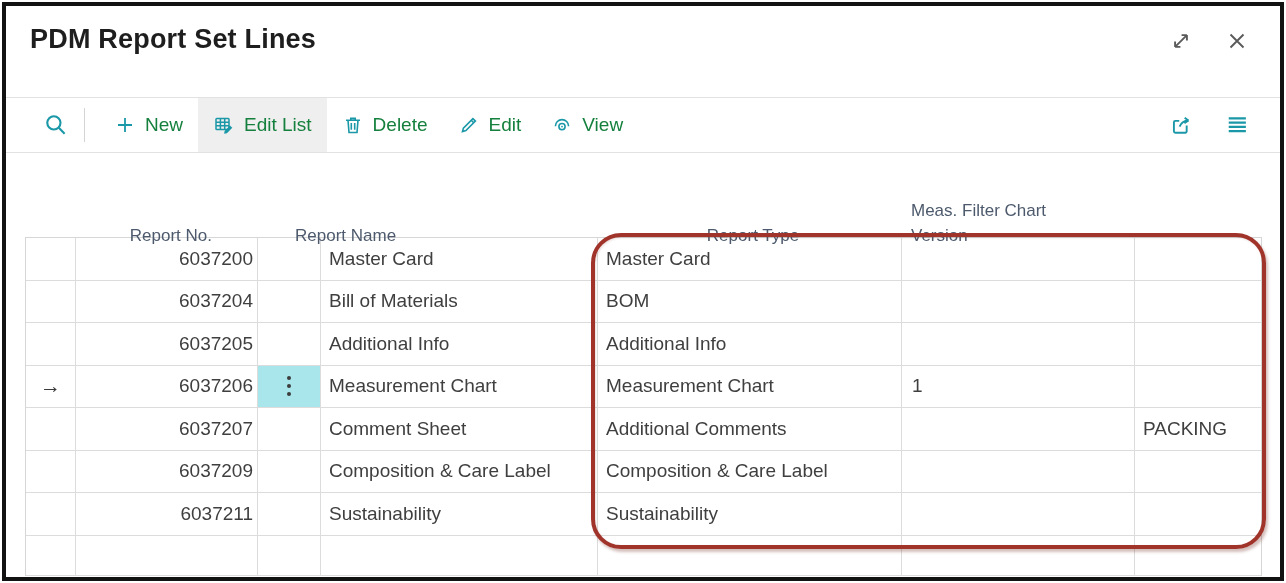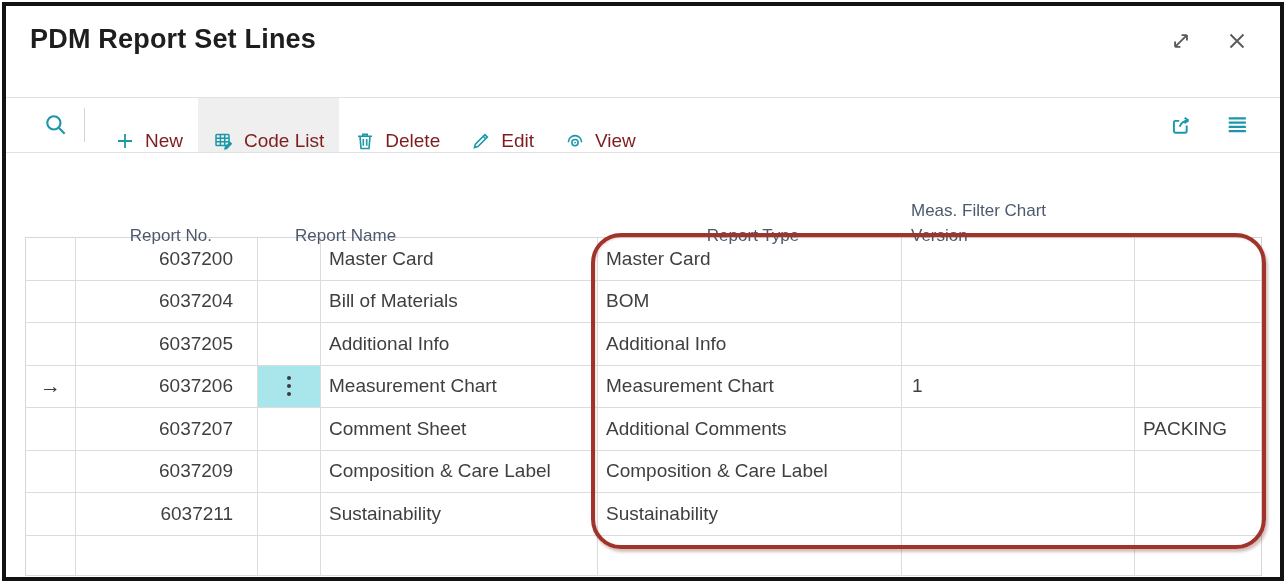--- a/index.html
+++ b/index.html
@@ -13,22 +13,22 @@
            color:#1e1e1e; letter-spacing:.2px; }
   .win-controls { position:absolute; top:26px; right:34px; display:flex; gap:26px; z-index:15; }
   .win-btn { width:30px; height:30px; display:flex; align-items:center; justify-content:center; cursor:pointer; }
 
   
   .toolbar { position:absolute; left:6px; top:97px; width:1274px; height:56px;
              border-top:1px solid #e2e2e2; border-bottom:1px solid #e2e2e2;
              display:flex; align-items:center; padding-left:30px; z-index:4; }
   .tb-search { width:40px; height:100%; display:flex; align-items:center; justify-content:center; cursor:pointer; }
   .tb-sep { width:1px; height:34px; background:#d4d4d4; margin:0 14px 0 8px; }
-  .tb-btn { height:100%; display:flex; align-items:flex-end; gap:9px; padding:0 15px;
-            font-size:19px; color:#7f1d1d; cursor:pointer; white-space:nowrap; }
+  .tb-btn { height:100%; display:flex; align-items:center; gap:9px; padding:0 15px;
+            font-size:19px; color:#15803d; cursor:pointer; white-space:nowrap; }
   .tb-btn.active { background:#efefef; }
   .tb-right { position:absolute; right:28px; top:0; height:100%; display:flex; align-items:center; gap:26px; }
   .tb-iconbtn { width:30px; height:30px; display:flex; align-items:center; justify-content:center; cursor:pointer; }
 
   
   .hdr { position:absolute; left:25px; top:152px; width:1237px; height:85px;
          display:grid; grid-template-columns:50px 182px 340px 304px 233px 128px;
          align-items:end; z-index:2; }
   .hdr .hcell { font-size:17px; color:#4d5a6d; line-height:1.45; padding-bottom:11px; cursor:pointer; }
   .h-no   { text-align:right; padding-right:45px;margin-top:48px; }
@@ -39,21 +39,21 @@
 
   .tbody { position:absolute; left:25px; top:237px; width:1237px;
            border:1px solid #d6d6d6; border-bottom:none; z-index:1; }
   .row { display:grid; grid-template-columns:50px 182px 63px 277px 304px 233px 128px;
          height:42.5px; border-bottom:1px solid #dcdcdc; }
   .row.trailing { height:40px; }
   .cell { border-right:1px solid #dcdcdc; display:flex; align-items:center;
           font-size:19px; color:#3f3f3f; overflow:hidden; white-space:nowrap; cursor:text; }
   .cell:last-child { border-right:none; }
   .c-sel { justify-content:center; cursor:pointer; }
-  .c-no { justify-content:flex-end; padding-right:24px; }
+  .c-no { justify-content:flex-end; padding-right:4px; }
   .c-opt { justify-content:center; cursor:pointer; }
   .c-name,.c-type,.c-filt { padding-left:8px;text-align:center; }
   .c-meas { padding-left:10px; }
   .arrow { font-size:21px; color:#3a3a3a; visibility:hidden; }
   .row.selected .arrow { visibility:visible; }
   .dots { display:none; flex-direction:column; gap:4px; }
   .dots i { width:4px; height:4px; border-radius:50%; background:#3c3c3c; }
   .row.selected .c-opt { background:#a9e6ec; }
   .row.selected .dots { display:flex; }
 
@@ -109,21 +109,21 @@
     </div>
 
     <div class="tb-btn active">
       <span>
         <svg class="ic" width="22" height="22" viewBox="0 0 22 22" fill="none" stroke="#1b98a8" stroke-width="1.5">
           <rect x="3" y="4.5" width="13" height="11" rx="0.8"></rect>
           <path d="M3 8.2 H16 M3 11.8 H16 M7.4 4.5 V15.5 M11.7 4.5 V15.5"></path>
           <path d="M11.6 16.9 l5.4-5.4 2.3 2.3 -5.4 5.4 -2.8 .5 z" fill="#1b98a8" stroke="none"></path>
         </svg>
       </span>
-      <span>Code List</span>
+      <span>Edit List</span>
     </div>
 
     <div class="tb-btn">
       <span>
         <svg class="ic" width="22" height="22" viewBox="0 0 22 22" fill="none" stroke="#1b98a8" stroke-width="1.6">
           <path d="M4 6.2 H18 M8.8 6.2 V4.4 H13.2 V6.2 M6 6.2 L7 18.5 H15 L16 6.2 M9.3 9 V15.7 M12.7 9 V15.7"></path>
         </svg>
       </span>
       <span>Delete</span>
     </div>

